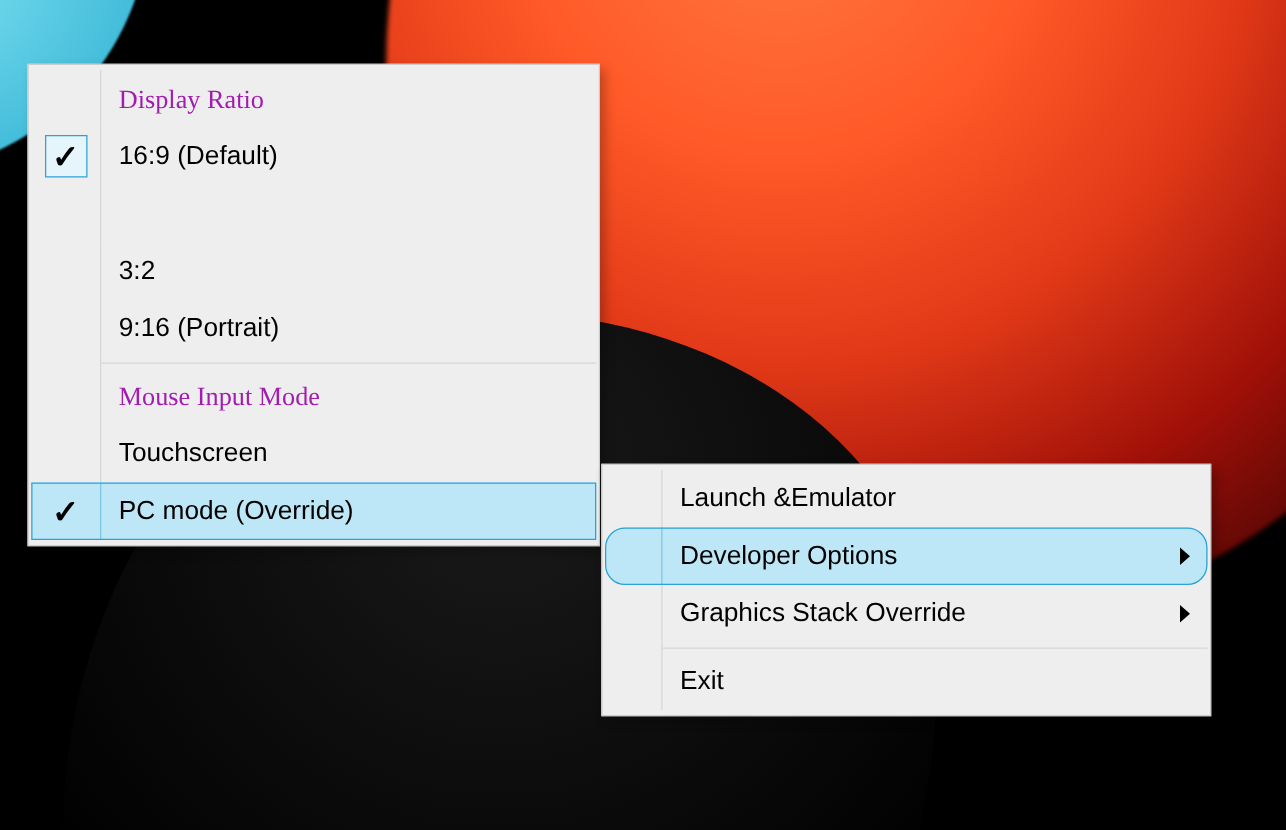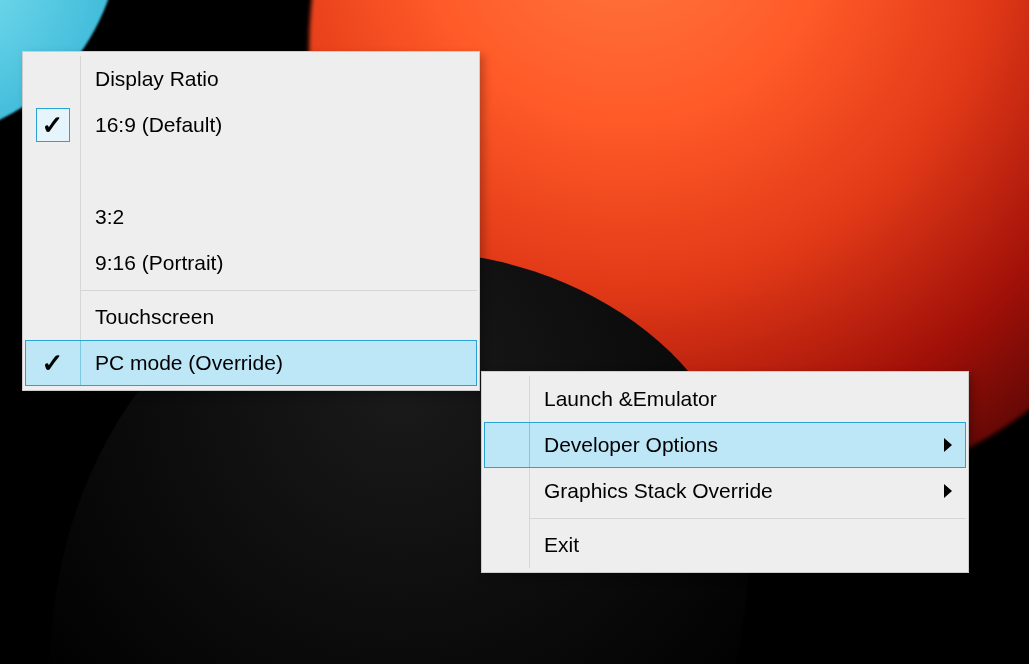--- a/index.html
+++ b/index.html
@@ -73,21 +73,21 @@
     display: flex;
     align-items: center;
   }
   .arrow-col {
     width: 36px;
     flex: 0 0 36px;
     display: flex;
     align-items: center;
     justify-content: center;
   }
-  .section-header .label-col { color: #000000; }
+  .section-header .label-col { color: #a21caf; font-family: Liberation Serif, serif; }
   
   .check-box {
     width: 34px; height: 34px;
     border: 1px solid #29a3d6;
     background: #e6f4fb;
     display: flex; align-items: center; justify-content: center;
   }
   .check-mark {
     font-size: 26px;
     line-height: 1;
@@ -112,21 +112,21 @@
     outline: 1px solid #29a3d6;
     outline-offset: -1px;
   }
   .highlighted .check-col {
     border-right: 1px solid #7cc8e0;
   }
 
   
   .menu-right .check-col { width: 46px; flex: 0 0 46px; }
   .menu-right .menu-row { height: 46px; text-align: right; }
-  .menu-right .highlighted { outline-offset: -1px; }
+  .menu-right .highlighted { outline-offset: -1px; border-radius: 16px; }
   
   .arrow-right {
     width: 0; height: 0;
     border-top: 7px solid transparent;
     border-bottom: 7px solid transparent;
     border-left: 8px solid #000;
   }
 </style>
 </head>
 <body>
@@ -173,20 +173,26 @@
     <div class="label-col">
         <span>9:16 (Portrait)</span>
       </div>
   </div>
 
   <div class="separator-row">
     <div class="check-col"></div>
     <div class="sep-line"></div>
   </div>
 
+  <div class="menu-row section-header">
+    <div class="check-col"></div>
+    <div class="label-col">
+        <span>Mouse Input Mode</span>
+      </div>
+  </div>
 
   <div class="menu-row">
     <div class="check-col"></div>
     <div class="label-col">
         <span>Touchscreen</span>
       </div>
   </div>
 
   <div class="menu-row highlighted">
     <div class="check-col">

